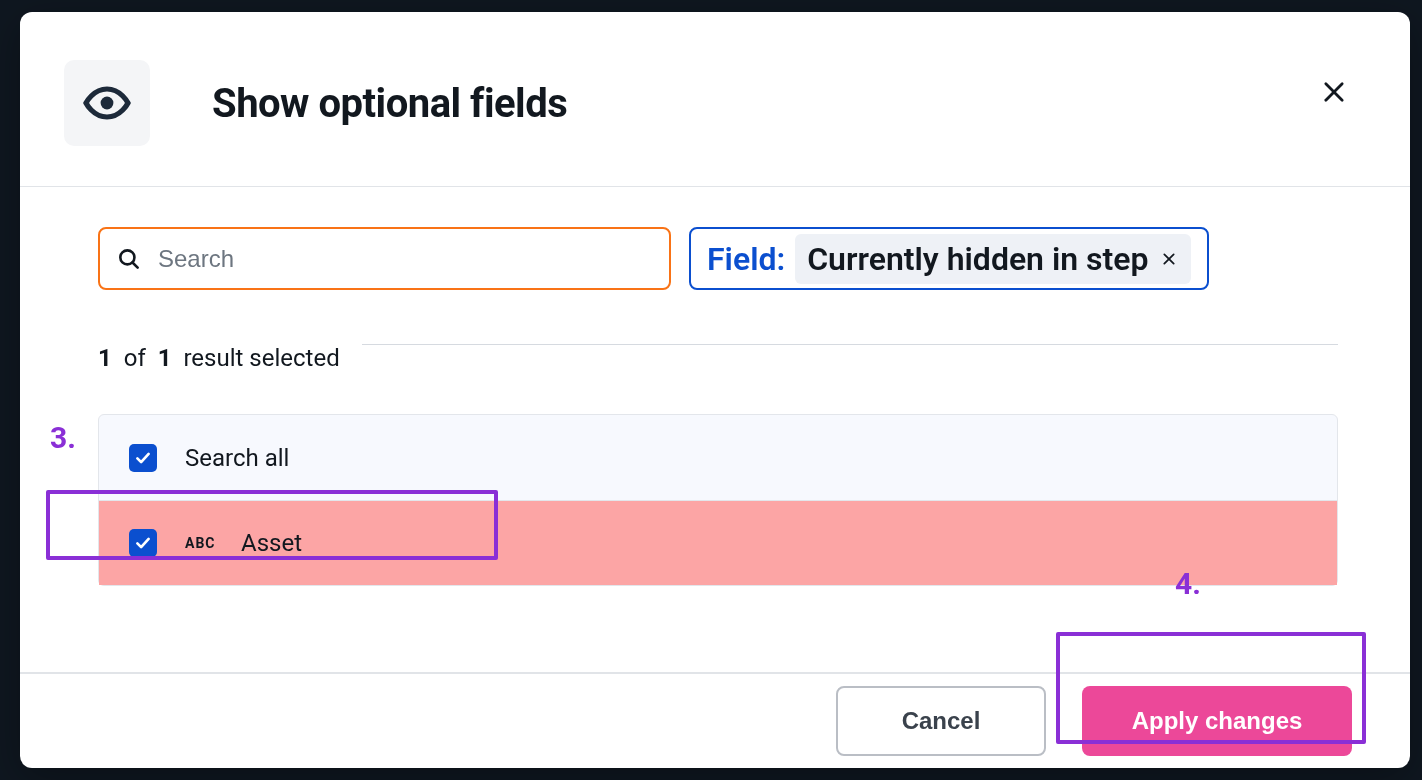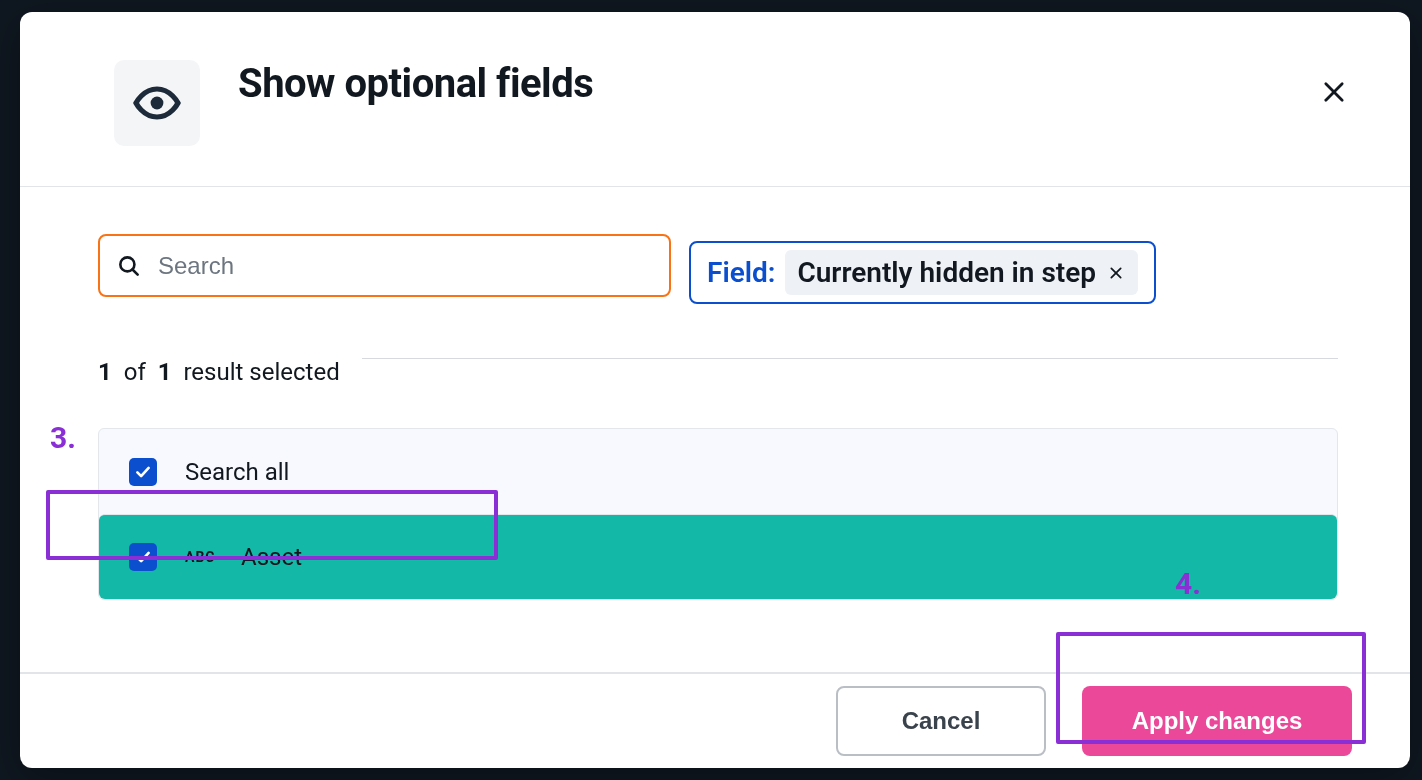--- a/index.html
+++ b/index.html
@@ -22,23 +22,25 @@
     background: #ffffff;
     border-radius: 12px;
     box-shadow: 0 10px 40px rgba(0,0,0,0.3);
     display: flex;
     flex-direction: column;
     overflow: hidden;
   }
 
   .modal-header {
     display: flex;
-    padding: 48px 56px 40px 94px;
+    align-items: center;
+    padding: 48px 56px 40px 44px;
     position: relative;
     border-bottom: 1px solid #e1e4e8;
+    gap: 24px;
   }
 
   .header-icon-wrap {
     width: 86px;
     height: 86px;
     border-radius: 10px;
     background: #f4f5f7;
     display: flex;
     align-items: center;
     justify-content: center;
@@ -113,23 +115,22 @@
   }
 
   .filter-chip {
     height: 63px;
     border: 2px solid #0b4fcf;
     border-radius: 8px;
     background: #ffffff;
     display: inline-flex;
     align-items: center;
     padding: 0 16px;
-    font-size: 28px;
+    font-size: 32px;
     gap: 10px;
-    margin-top: 14px;
   }
   .filter-label { color: #0b4fcf; font-weight: 600; }
   .filter-value-wrap {
     background: #eef1f6;
     border-radius: 6px;
     padding: 6px 12px;
     display: inline-flex;
     align-items: center;
     gap: 10px;
     color: #12181f;
@@ -170,21 +171,21 @@
   .list-row {
     display: flex;
     align-items: center;
     height: 85px;
     padding: 0 30px;
     font-size: 24px;
     color: #12181f;
     position: relative;
   }
   .list-row + .list-row { border-top: 1px solid #e3e6eb; }
-  .list-row.item { background: #14b8a6; border-radius: 6px; }
+  .list-row.item { background: #fca5a5; }
 
   .checkbox {
     width: 28px;
     height: 28px;
     border-radius: 5px;
     background: #0b4fcf;
     display: flex;
     align-items: center;
     justify-content: center;
     margin-right: 28px;

